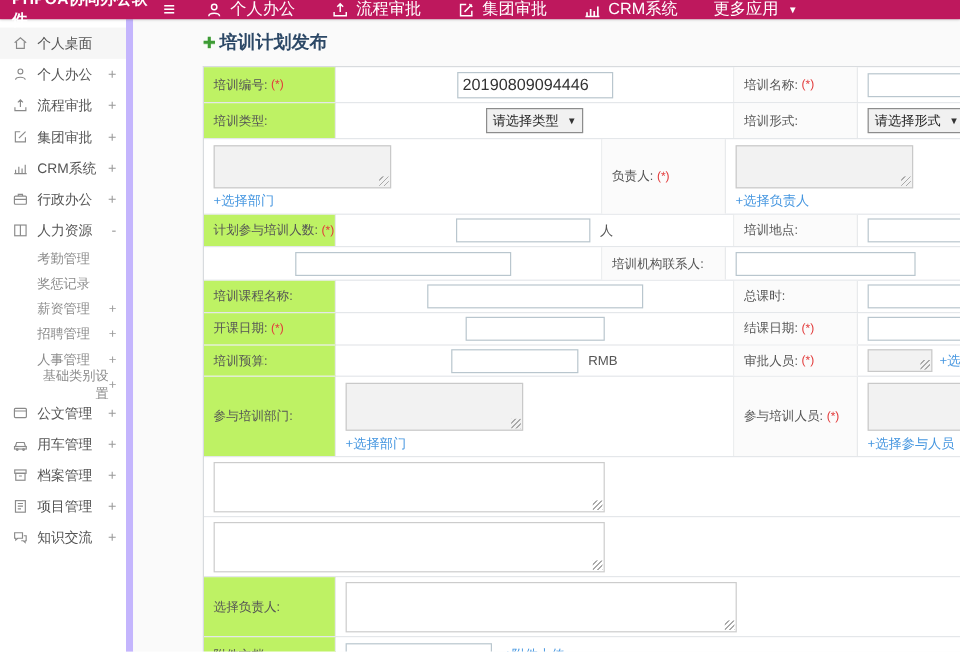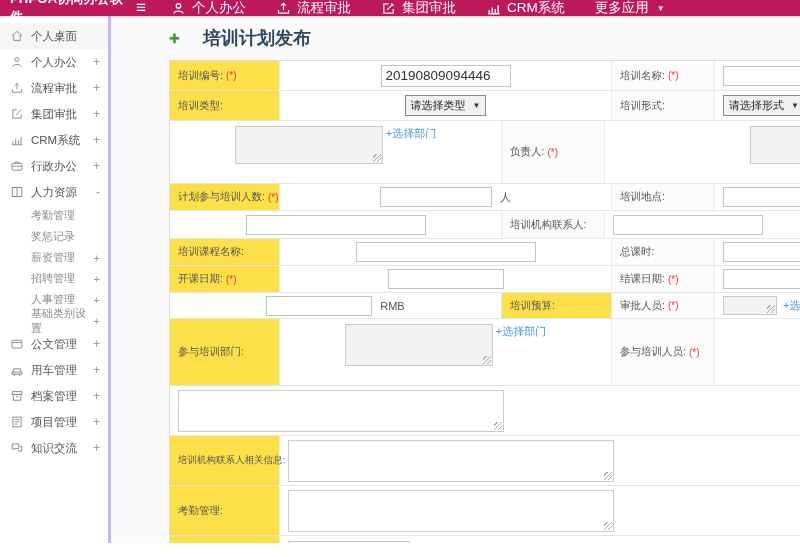--- a/index.html
+++ b/index.html
@@ -11,61 +11,61 @@
     color:#fff; position:relative; z-index:5; box-shadow:0 1px 2px rgba(0,0,0,.18); }
   .logo { width:132px; padding-left:10px; font-size:13px; font-weight:bold; letter-spacing:.2px; }
   .hamburger { font-size:17px; padding:0 10px 2px 4px; cursor:pointer; line-height:1; }
   .nav-item { display:flex; align-items:center; gap:6px; font-size:13.5px;
     padding:0 15px; height:30px; cursor:pointer; white-space:nowrap; }
   .nav-item svg { display:block; }
   .caret { font-size:8px; margin-left:2px; }
 
   
   .layout { display:flex; height:527px; }
-  .sidebar { width:111px; background:#fff; border-right:3px solid #c4b5fd;
-    padding-top:7px; flex-shrink:0; overflow:hidden; }
+  .sidebar { width:111px; background:#fff; border-right:6px solid #c4b5fd;
+    padding-top:7px; flex-shrink:0; overflow:hidden;text-align:right; }
   .side-item { height:26px; display:flex; align-items:center; gap:7px;
     padding:0 8px 0 10px; font-size:11.5px; color:#555; cursor:pointer; }
   .side-item.active { background:#f6f6f6; }
   .side-item .sicon { width:14px; height:14px; color:#8a8a8a; flex-shrink:0; display:flex; }
   .side-item .slabel { white-space:nowrap; overflow:hidden; }
   .expand { margin-left:auto; color:#9a9a9a; font-size:12px; }
   .sub-item { height:21px; display:flex; align-items:center; padding:0 8px 0 31px;
     font-size:11px; color:#8b8b8b; cursor:pointer; }
   .sub-item .expand { font-size:11px; }
 
   
   .main { flex:1; background:#fafafa; padding:10px 0 0 58px; overflow:hidden; }
   .page-title { display:flex; align-items:center; gap:3px; }
   .plus-glyph { color:#3d9b35; font-size:13px; font-weight:bold; text-shadow:0 1px 0 #d4ecd0; }
-  .title-text { color:#2c4866; font-size:18px; font-weight:bold;margin-left:20px; }
+  .title-text { color:#2c4866; font-size:15px; font-weight:bold; }
 
   
   .form-table { width:940px; margin-top:10px; background:#fff;
     border:1px solid #d8dbde; border-bottom:none; color:#555; }
   .frow { display:flex; border-bottom:1px solid #e4e7ea; align-items:stretch; }
   .cell { display:flex; align-items:center; padding:0 8px; border-right:1px solid #e8eaec; }
-  .lc  { width:110px; background:#fde047; flex-shrink:0; }
+  .lc  { width:110px; background:#bef264; flex-shrink:0; }
   .fc  { width:332px; flex-shrink:0;justify-content:center; }
   .lc2 { width:103px; background:#fbfbfb; flex-shrink:0; }
   .fc2 { flex:1; border-right:none; }
   .fcw { flex:1; border-right:none; }
   .flabel { font-size:10.5px; color:#555; white-space:nowrap; }
   .req { color:#e23b3b; font-size:10px; margin-left:3px; }
   .r30{height:30px} .r27{height:27px} .r28{height:28px} .r26{height:26px}
   .r63{height:63px} .r67{height:67px} .r50{height:50px} .r13{height:30px}
 
   .ti { border:1px solid #b9c6ce; background:#fff; height:20px; font-size:12px;
     padding:0 4px; font-family:inherit; color:#333; }
   .ti.big { height:22px; font-size:13.5px; width:130px; }
   .sel { border:1px solid #8c8c8c; background:#f1f1f1; height:21px;
     display:inline-flex; align-items:center; gap:7px; padding:0 5px;
     font-size:11px; color:#222; cursor:pointer; white-space:nowrap; }
   .sel .arr { font-size:8px; color:#333; }
-  .stack { flex-direction:row; align-items:flex-start; justify-content:center;
+  .stack { flex-direction:column; align-items:flex-start; justify-content:center;
     gap:3px; padding-top:5px; padding-bottom:3px; }
   .gta { position:relative; background:#f2f2f2; border:1px solid #c9c9c9; }
   .wta { position:relative; background:#fff; border:1px solid #ccc; }
   .gta::after,.wta::after { content:""; position:absolute; right:1px; bottom:1px;
     width:8px; height:8px;
     background:repeating-linear-gradient(135deg,transparent 0 2px,#aaa 2px 3px); }
   .lnk { color:#4596e0; font-size:11px; cursor:pointer; white-space:nowrap; text-decoration:none; }
   .suffix { font-size:11px; color:#555; margin-left:8px; }
   .inline { display:flex; align-items:center; }
 </style>
@@ -385,27 +385,27 @@
         <div class="cell lc2">
             <span class="flabel">结课日期:</span>
             <span class="req">(*)</span>
           </div>
         <div class="cell fc2">
             <input class="ti" style="width: 150px;">
           </div>
       </div>
 
       <div class="frow r26">
+        <div class="cell lc">
+            <span class="flabel">培训预算:</span>
+          </div>
         <div class="cell fc inline">
             <input class="ti" style="width: 106px;">
             <span class="suffix">RMB</span>
           </div>
-        <div class="cell lc">
-            <span class="flabel">培训预算:</span>
-          </div>
         <div class="cell lc2">
             <span class="flabel">审批人员:</span>
             <span class="req">(*)</span>
           </div>
         <div class="cell fc2 inline">
           <div class="gta" style="width:54px;height:19px"></div>
           <a class="lnk" style="margin-left:6px">+选择审批人员</a>
         </div>
       </div>
 
@@ -427,31 +427,28 @@
         </div>
       </div>
 
       <div class="frow r50">
         <div class="cell fcw">
             <div class="wta" style="width:326px;height:42px"></div>
           </div>
       </div>
 
       <div class="frow r50">
-        <div class="cell lc">
-            <span class="flabel" style="font-size:9.5px">培训机构联系人相关信息:</span>
-          </div>
         <div class="cell fcw">
             <div class="wta" style="width:326px;height:42px"></div>
           </div>
       </div>
 
       <div class="frow r50">
         <div class="cell lc">
-            <span class="flabel">考勤管理:</span>
+            <span class="flabel">选择负责人:</span>
           </div>
         <div class="cell fcw">
             <div class="wta" style="width:326px;height:42px"></div>
           </div>
       </div>
 
       <div class="frow r13">
         <div class="cell lc">
             <span class="flabel">附件文档:</span>
           </div>

